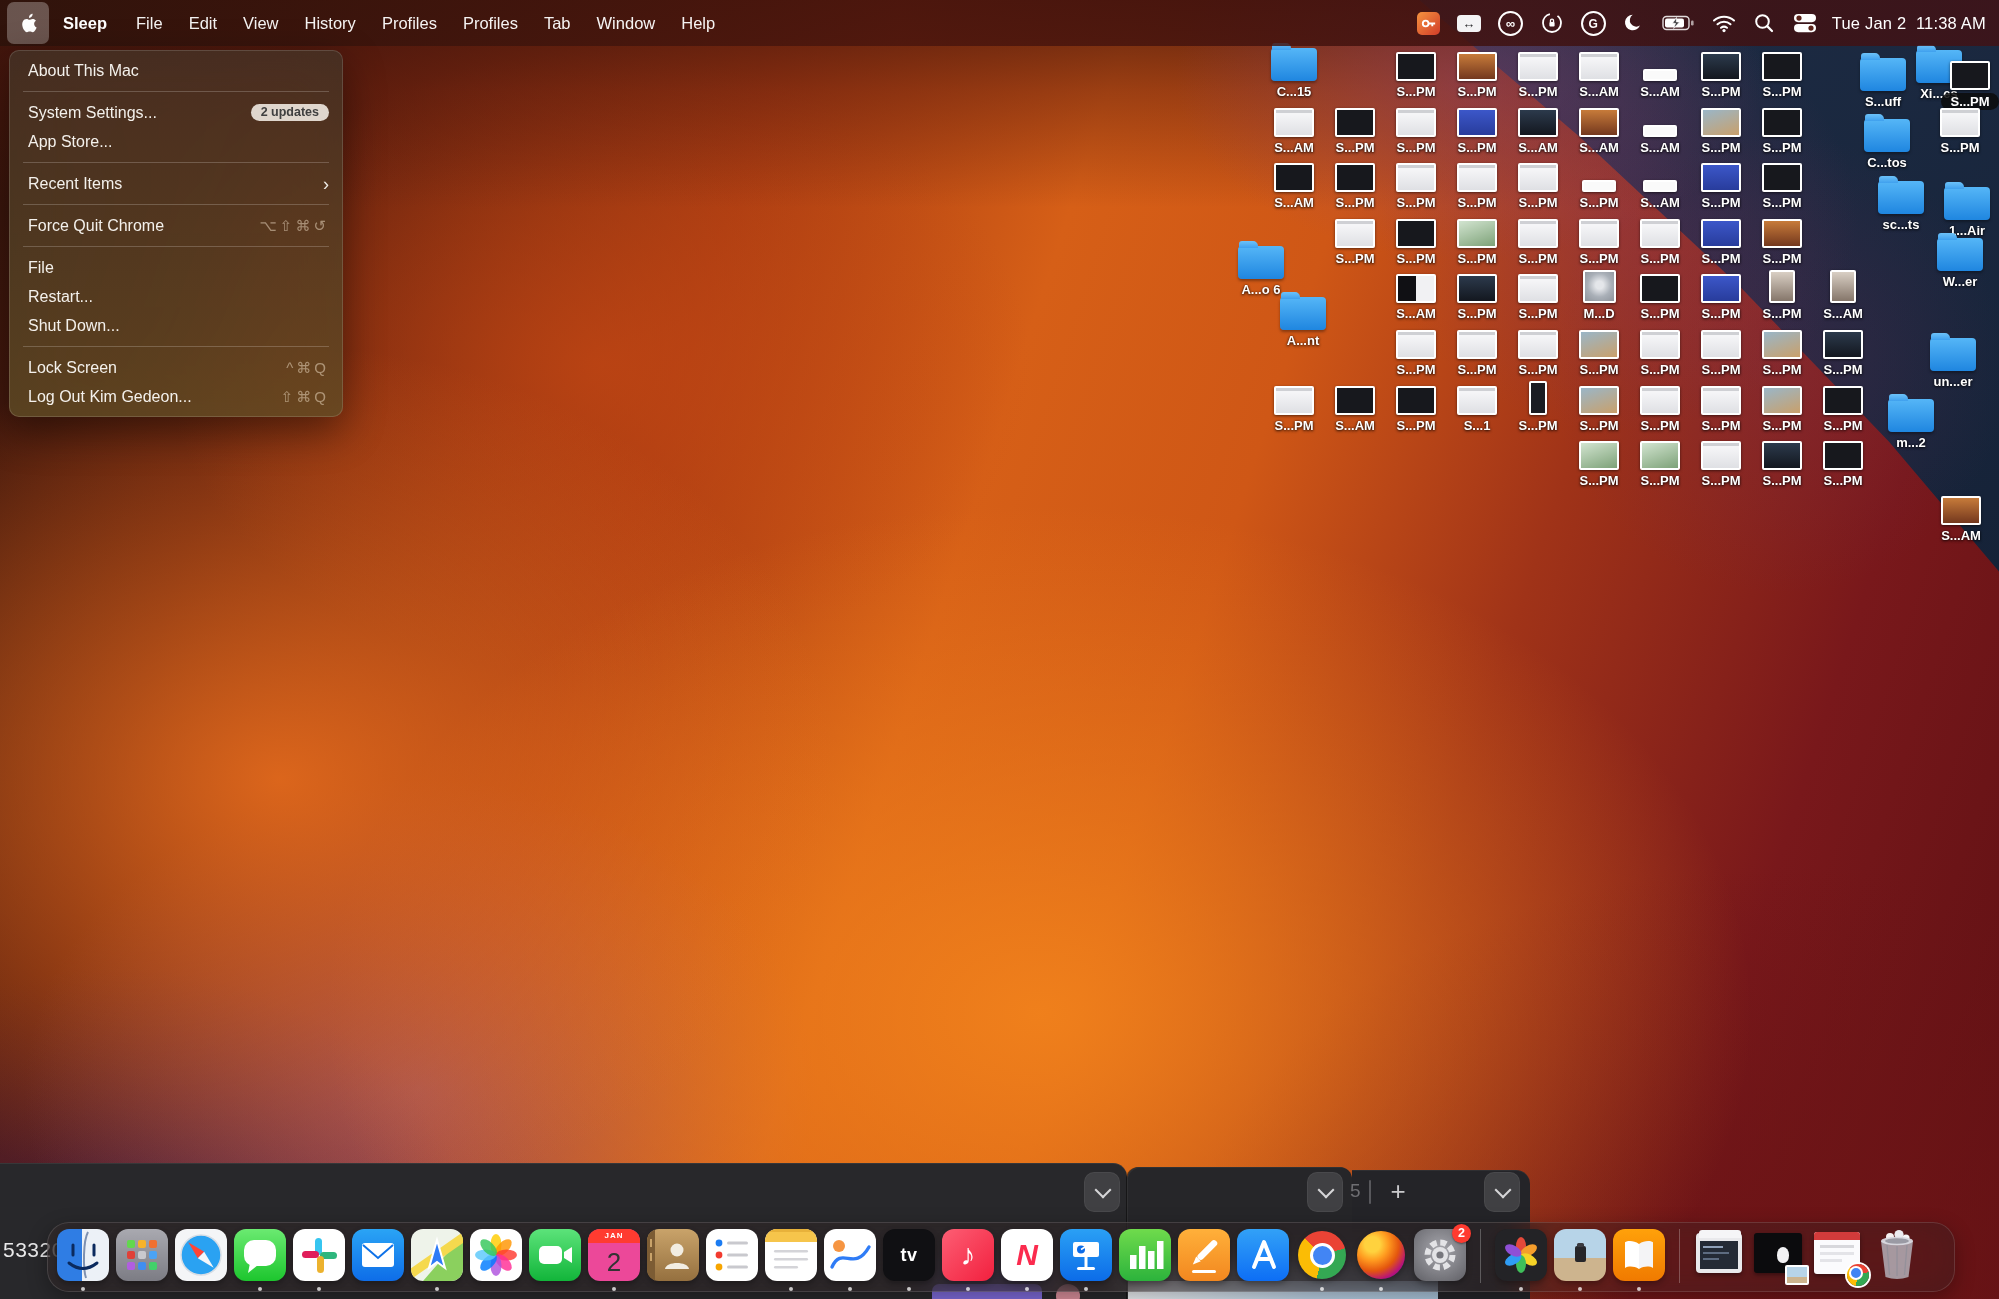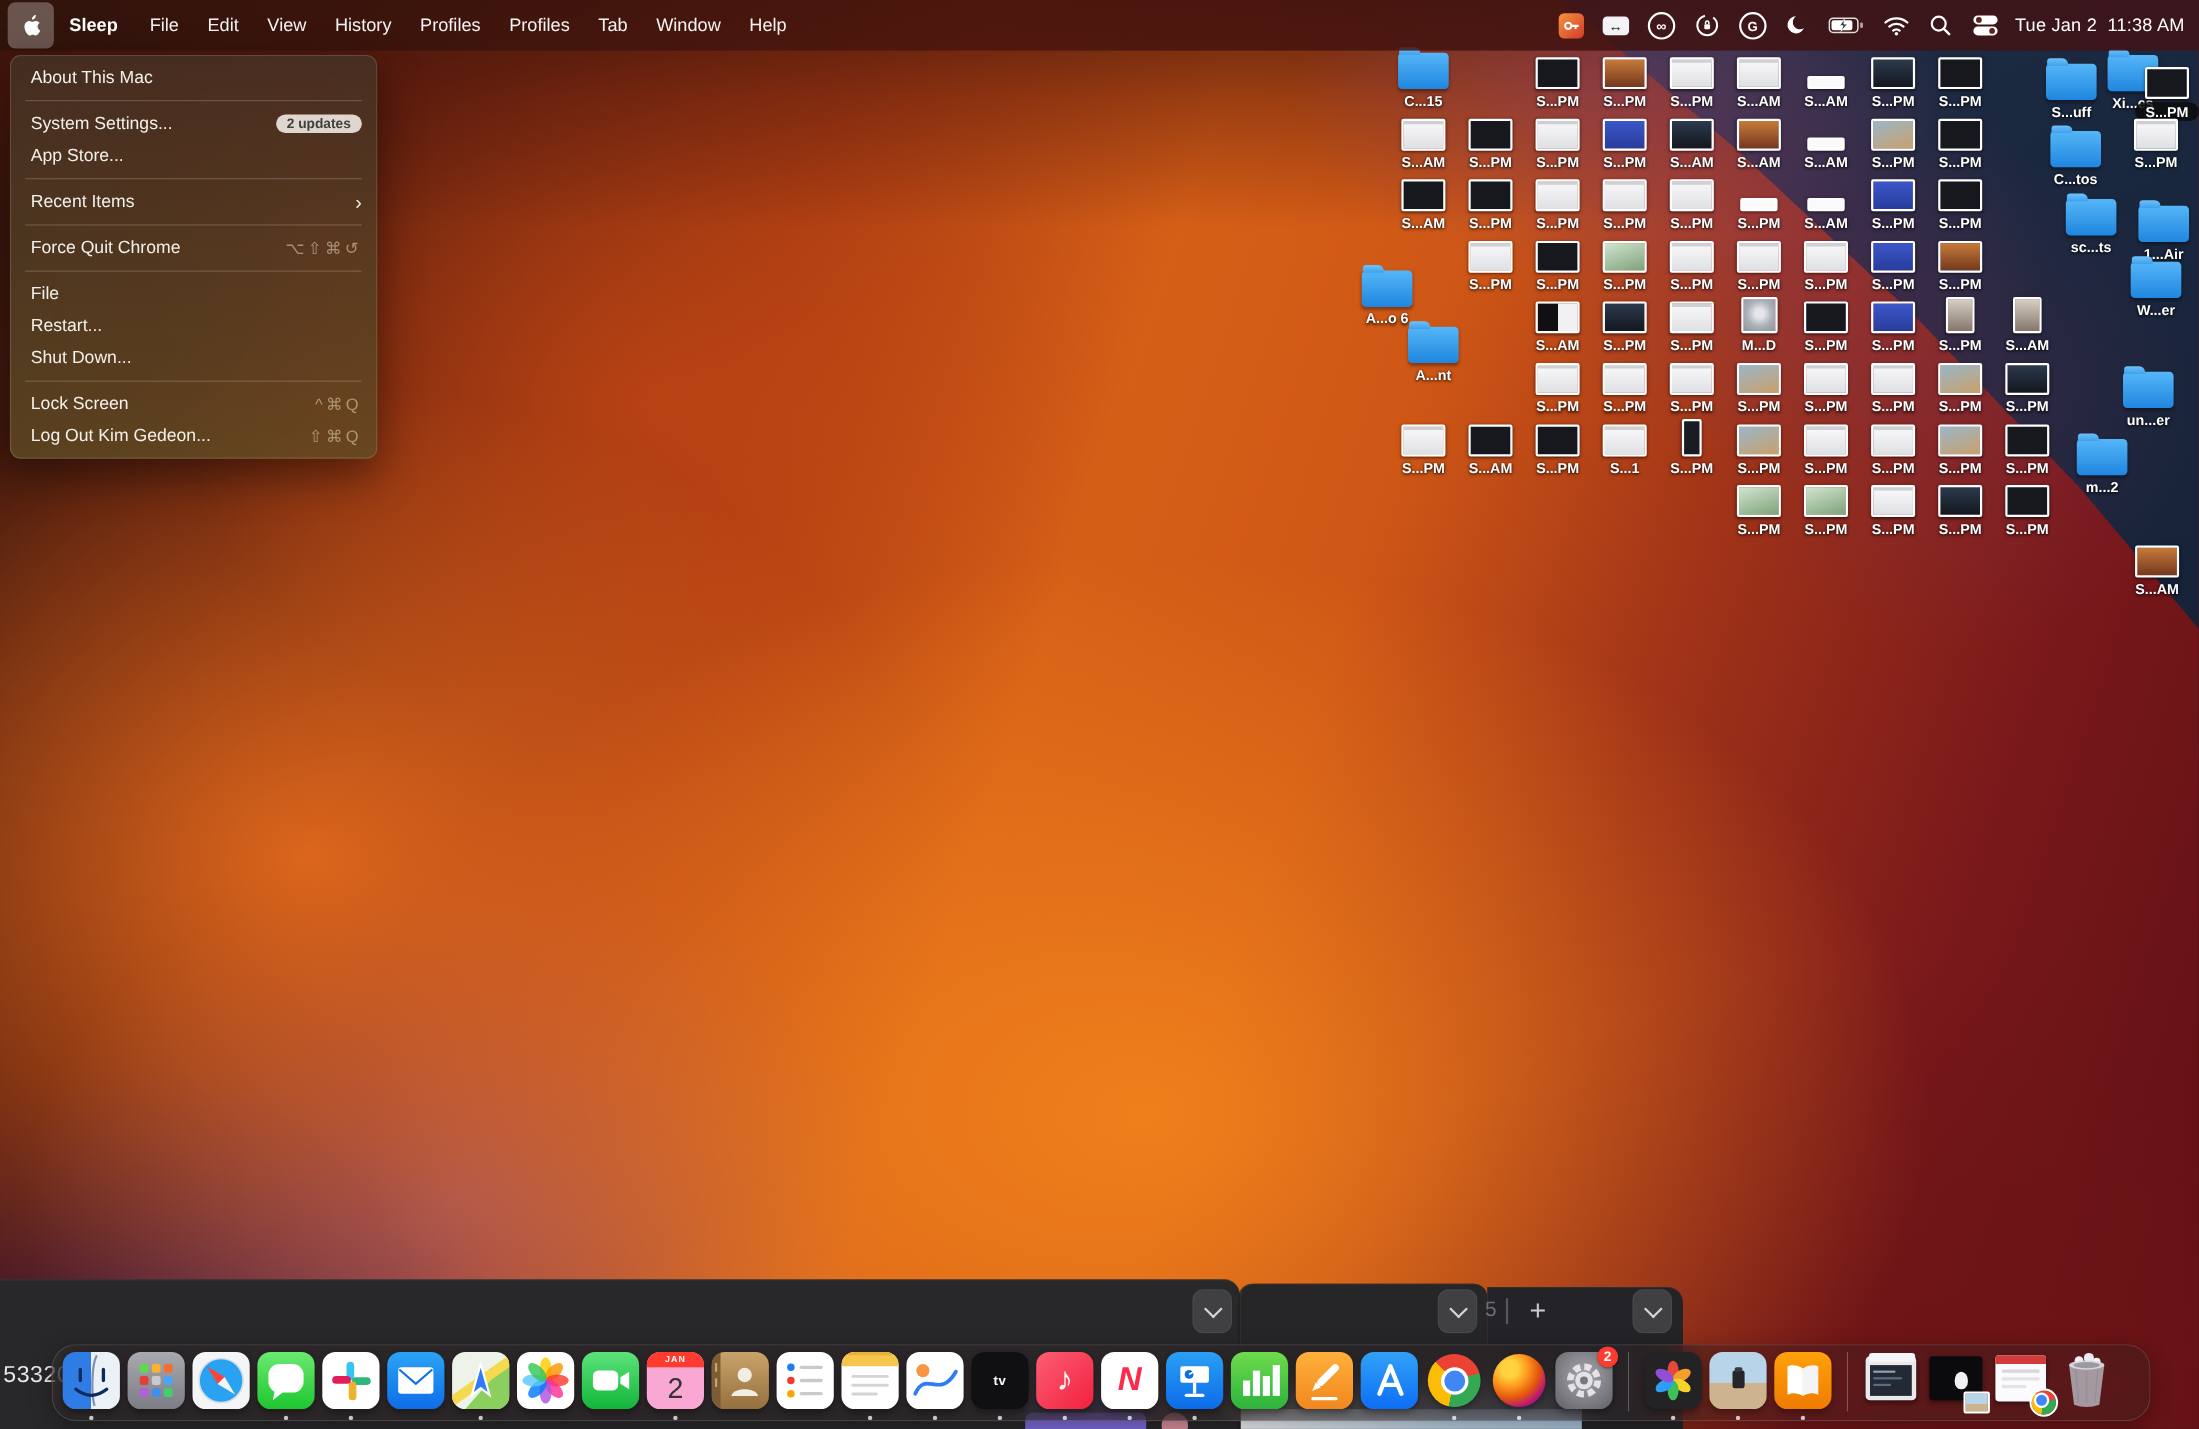--- a/index.html
+++ b/index.html
@@ -117,21 +117,21 @@
   
   .i-finder{background:linear-gradient(90deg,#2f7de4 0 49%,#ecf1f7 49% 100%);}
   .i-launchpad{background:linear-gradient(180deg,#a9a9b0,#7c7c84);}
   .i-safari{background:#f4f5f7;}
   .i-messages{background:linear-gradient(180deg,#6bea71,#1dc62e);}
   .i-slack{background:#fff;}
   .i-mail{background:linear-gradient(180deg,#2aa4f5,#0e6de8);}
   .i-maps{background:#eef3ea;}
   .i-photos{background:#fff;}
   .i-facetime{background:linear-gradient(180deg,#5ce37a,#12b53a);}
-  .i-calendar{background:#f9a8d4;}
+  .i-calendar{background:#ec4899;}
   .i-contacts{background:linear-gradient(180deg,#c9a36a,#95703f);}
   .i-reminders{background:#fff;}
   .i-notes{background:#fff;}
   .i-freeform{background:#fff;}
   .i-tv{background:#101013;}
   .i-music{background:linear-gradient(135deg,#fd5e74,#f2203e);}
   .i-news{background:#fff;}
   .i-keynote{background:linear-gradient(180deg,#2aa0f5,#0c6ce8);}
   .i-numbers{background:linear-gradient(180deg,#6fdb4c,#2cb33c);}
   .i-pages{background:linear-gradient(180deg,#ffb03a,#f2871f);}
@@ -568,21 +568,21 @@
         <div class="dk i-freeform">
           <svg viewBox="0 0 52 52">
             <circle cx="15" cy="17" r="6" fill="#f58a2e" opacity=".9"></circle>
             <path d="M8 38C18 16 30 44 45 18" stroke="#2f7cf6" stroke-width="3.4" fill="none" stroke-linecap="round"></path>
           </svg>
         </div>
         <span class="dot"></span>
       </div>
       <div class="slot">
         <div class="dk i-tv">
-          <span class="dktxt" style="font-size:12px;font-weight:700;letter-spacing:.5px;">tv</span>
+          <span class="dktxt" style="font-size:18px;font-weight:700;letter-spacing:.5px;">tv</span>
         </div>
         <span class="dot"></span>
       </div>
       <div class="slot">
         <div class="dk i-music">
           <span class="dktxt" style="font-size:30px;">♪</span>
         </div>
         <span class="dot"></span>
       </div>
       <div class="slot">

